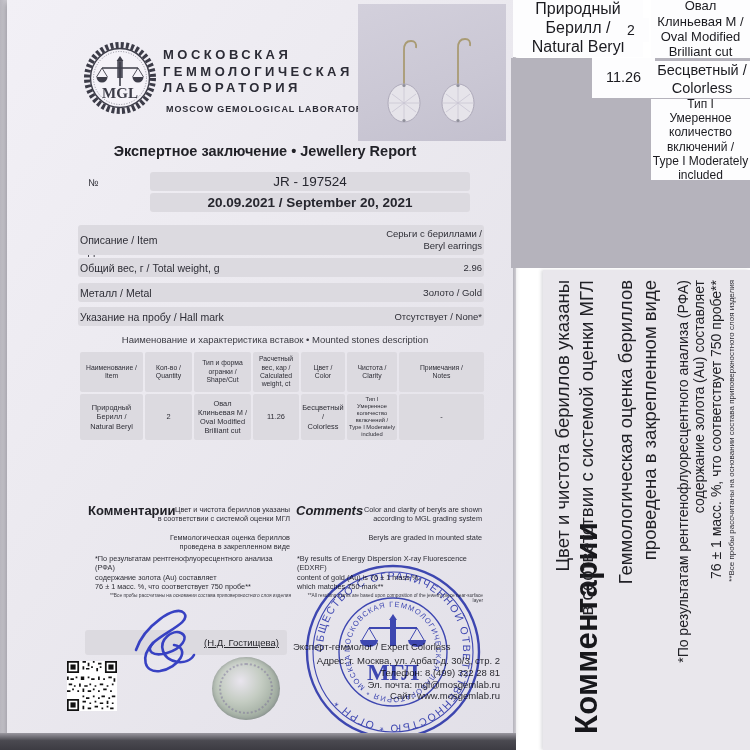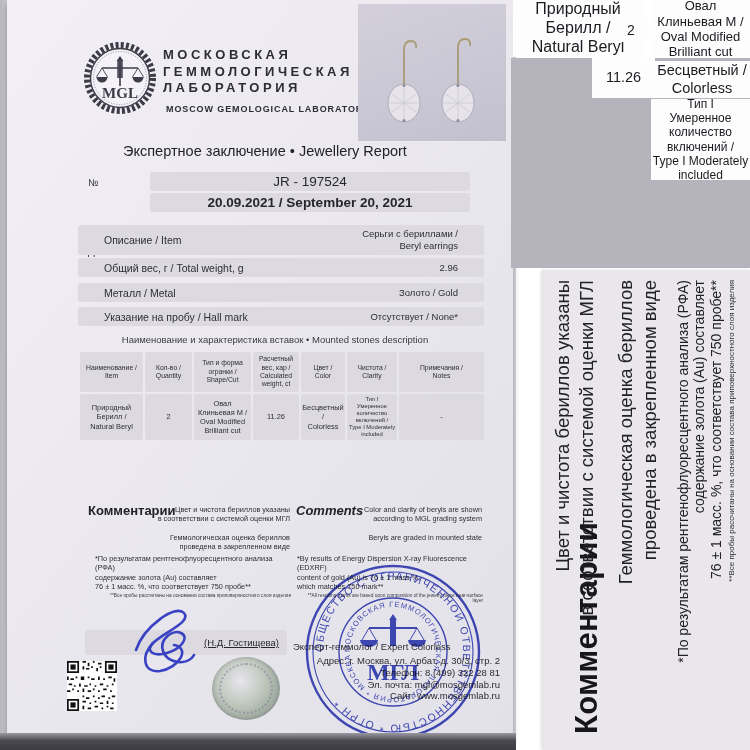--- a/index.html
+++ b/index.html
@@ -16,30 +16,30 @@
   .paper-edge{left:0;top:733px;width:516px;height:17px;
          background:linear-gradient(#9a98a0 0,#4a4950 45%,#3c3b42 100%);}
 
   .lab-name-ru{left:163px;top:47px;font-size:13px;font-weight:bold;letter-spacing:3.5px;
                line-height:1.28;color:#2c2c36;}
   .lab-name-en{left:166px;top:104px;font-size:9px;font-weight:bold;letter-spacing:.9px;color:#2c2c36;}
 
   .earrings{left:358px;top:4px;width:148px;height:137px;
             background:linear-gradient(160deg,#d3d0dc 0%,#cac7d4 60%,#c3c0ce 100%);}
 
-  .rep-title{left:40px;top:143px;width:450px;text-align:center;font-size:14.5px;font-weight:normal;color:#222228;}
+  .rep-title{left:40px;top:143px;width:450px;text-align:center;font-size:14.5px;font-weight:bold;color:#222228;}
   .lbl{font-size:10px;color:#33333b;}
   .bar{background:#dcdae0;border-radius:3px;}
   .numbar{left:150px;top:172px;width:320px;height:19px;text-align:center;font-size:13.5px;font-weight:normal;
           line-height:19px;color:#26262e;}
   .datebar{left:150px;top:193px;width:320px;height:19px;text-align:center;font-size:13.5px;font-weight:bold;
           line-height:19px;color:#26262e;}
 
   .frow{left:78px;width:406px;border-radius:3px;background:#dcdae0;display:flex;
-        align-items:center;justify-content:space-between;padding:0 26px;box-sizing:border-box;gap:20px;}
+        align-items:center;justify-content:space-between;padding:0 2px;box-sizing:border-box;gap:20px;}
   .frow .fl{font-size:10.5px;color:#2e2e36;}
   .frow .fv{font-size:9.5px;text-align:right;line-height:1.25;color:#2e2e36;}
 
   .sec-title{left:60px;top:334px;width:430px;text-align:center;font-size:9.5px;color:#3a3a42;}
   .stone-grid{left:80px;top:352px;width:392px;display:grid;
               grid-template-columns:63px 47px 57px 46px 44px 50px 85px;gap:2px;}
   .cellh,.cell{background:#dcdae0;border-radius:2px;display:flex;align-items:center;justify-content:center;
         text-align:center;line-height:1.25;color:#2e2e36;}
   .cellh{height:40px;font-size:6.8px;}
   .cell{height:46px;font-size:7.4px;}

